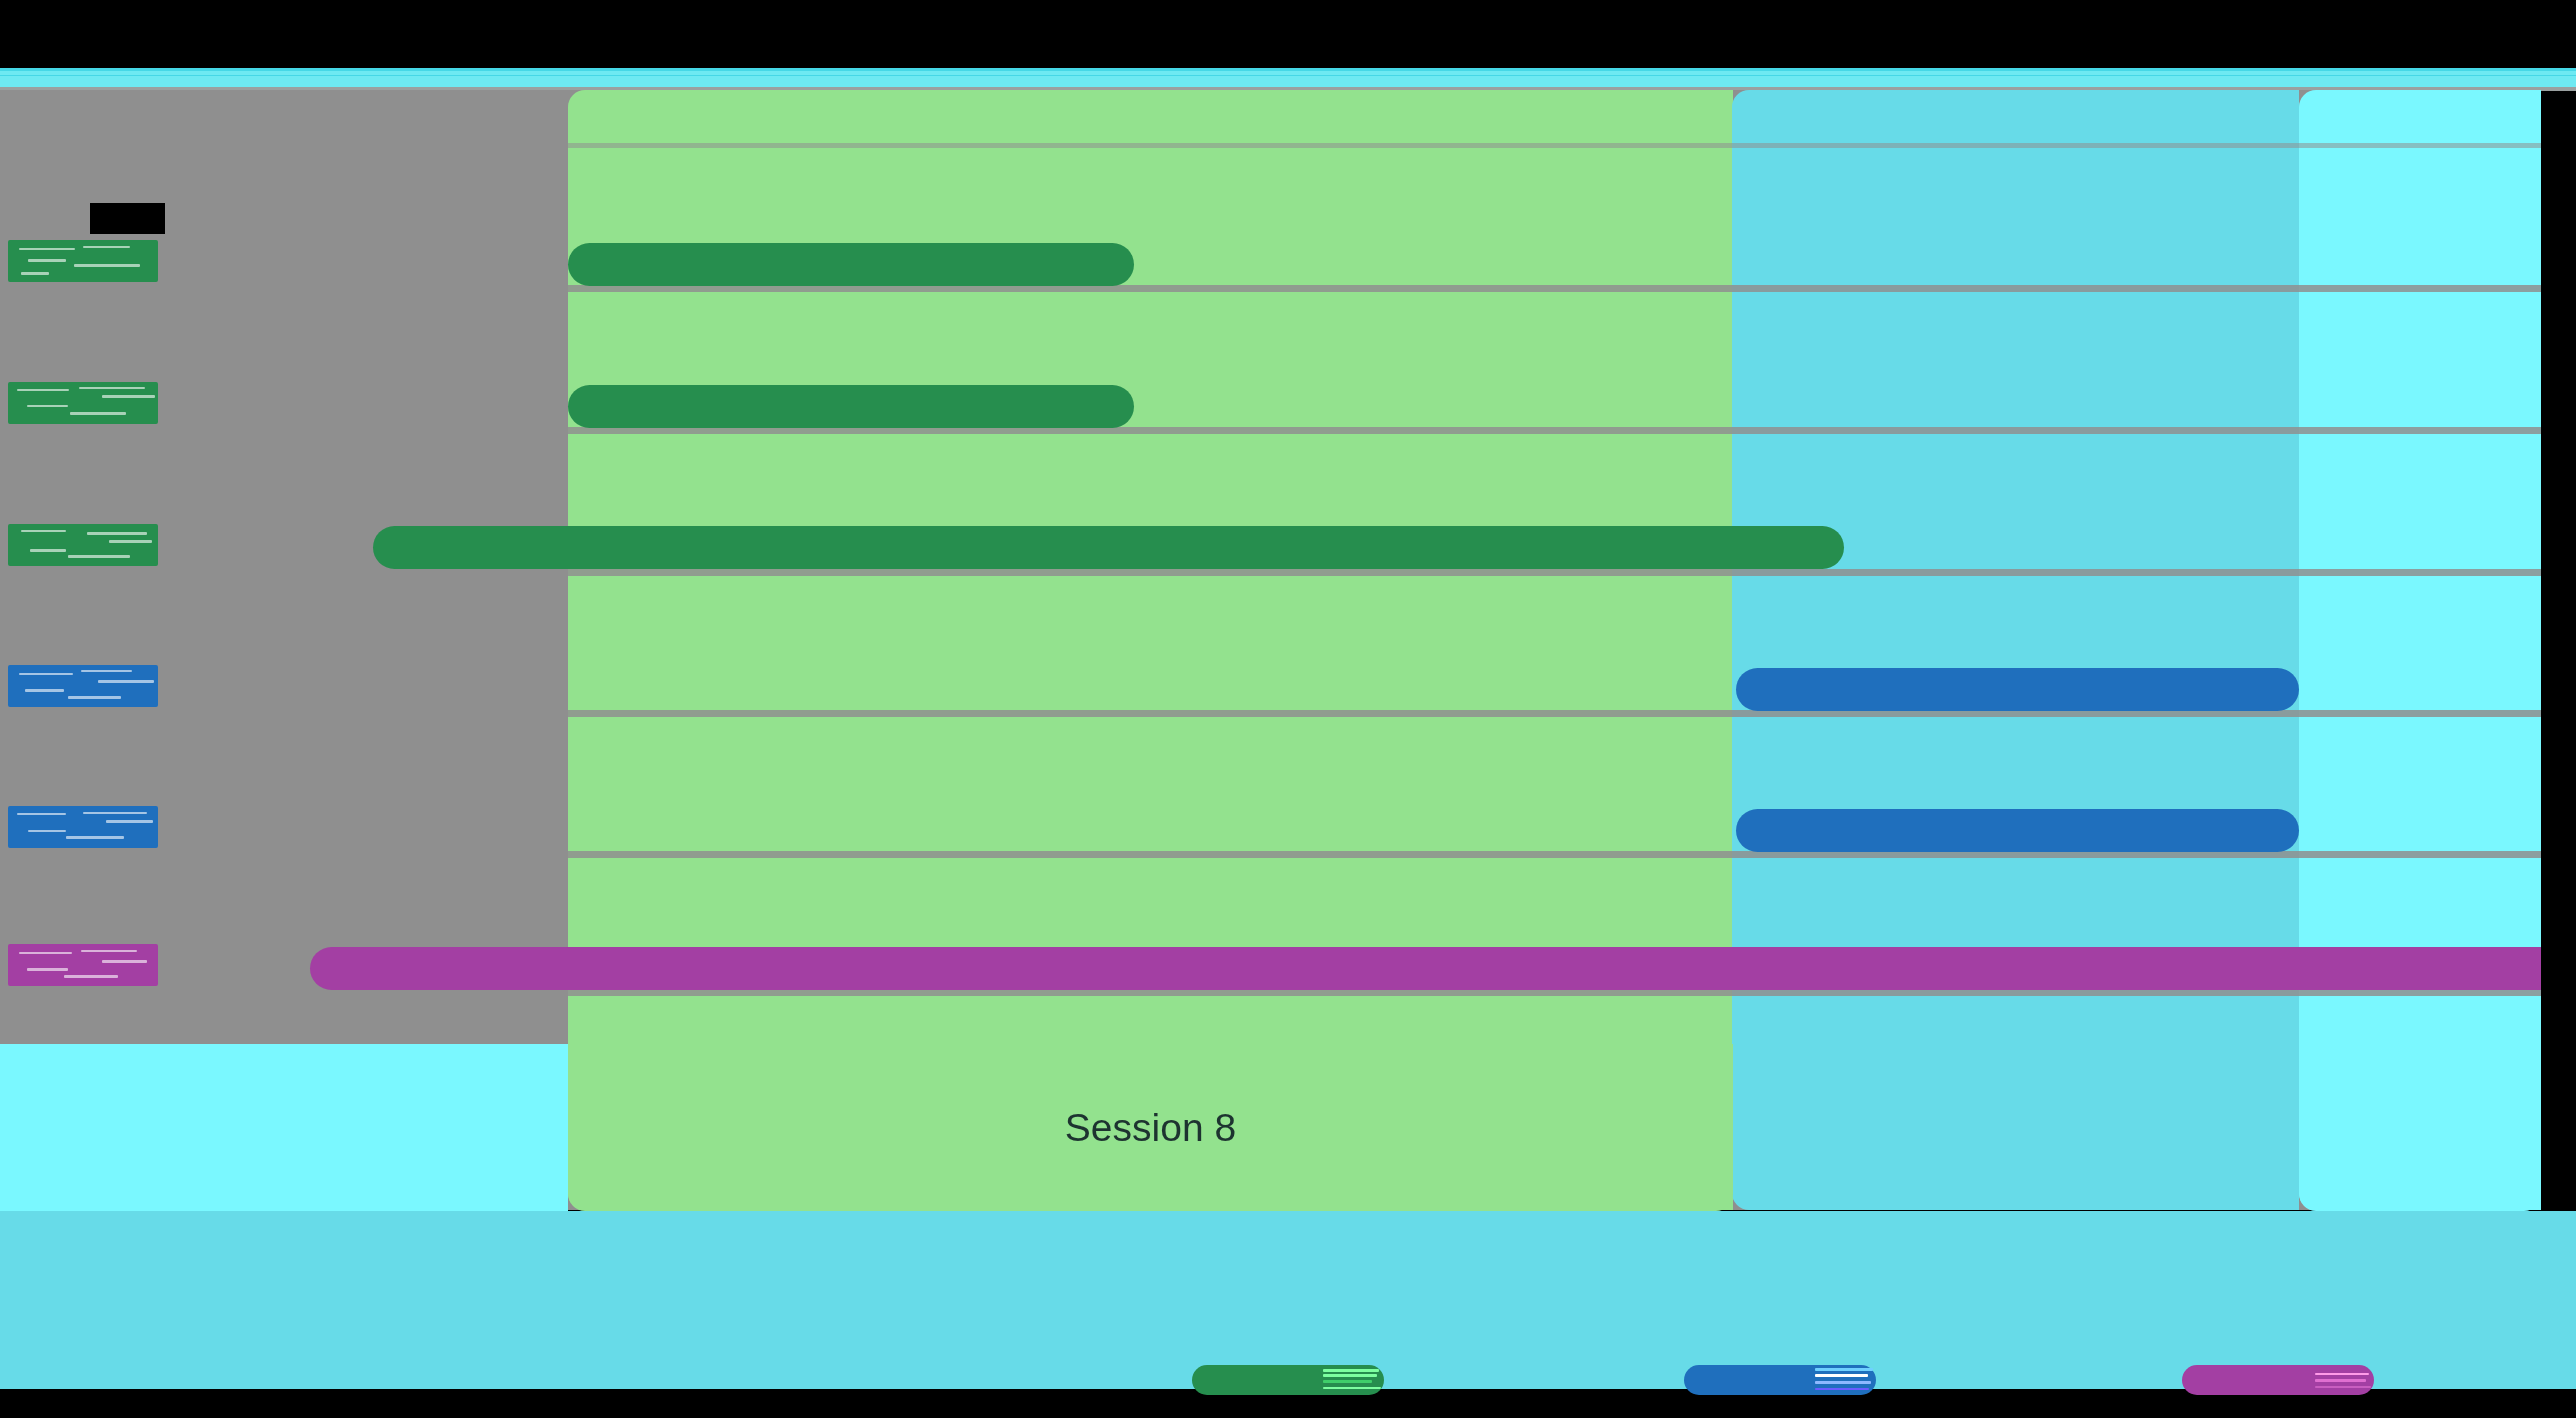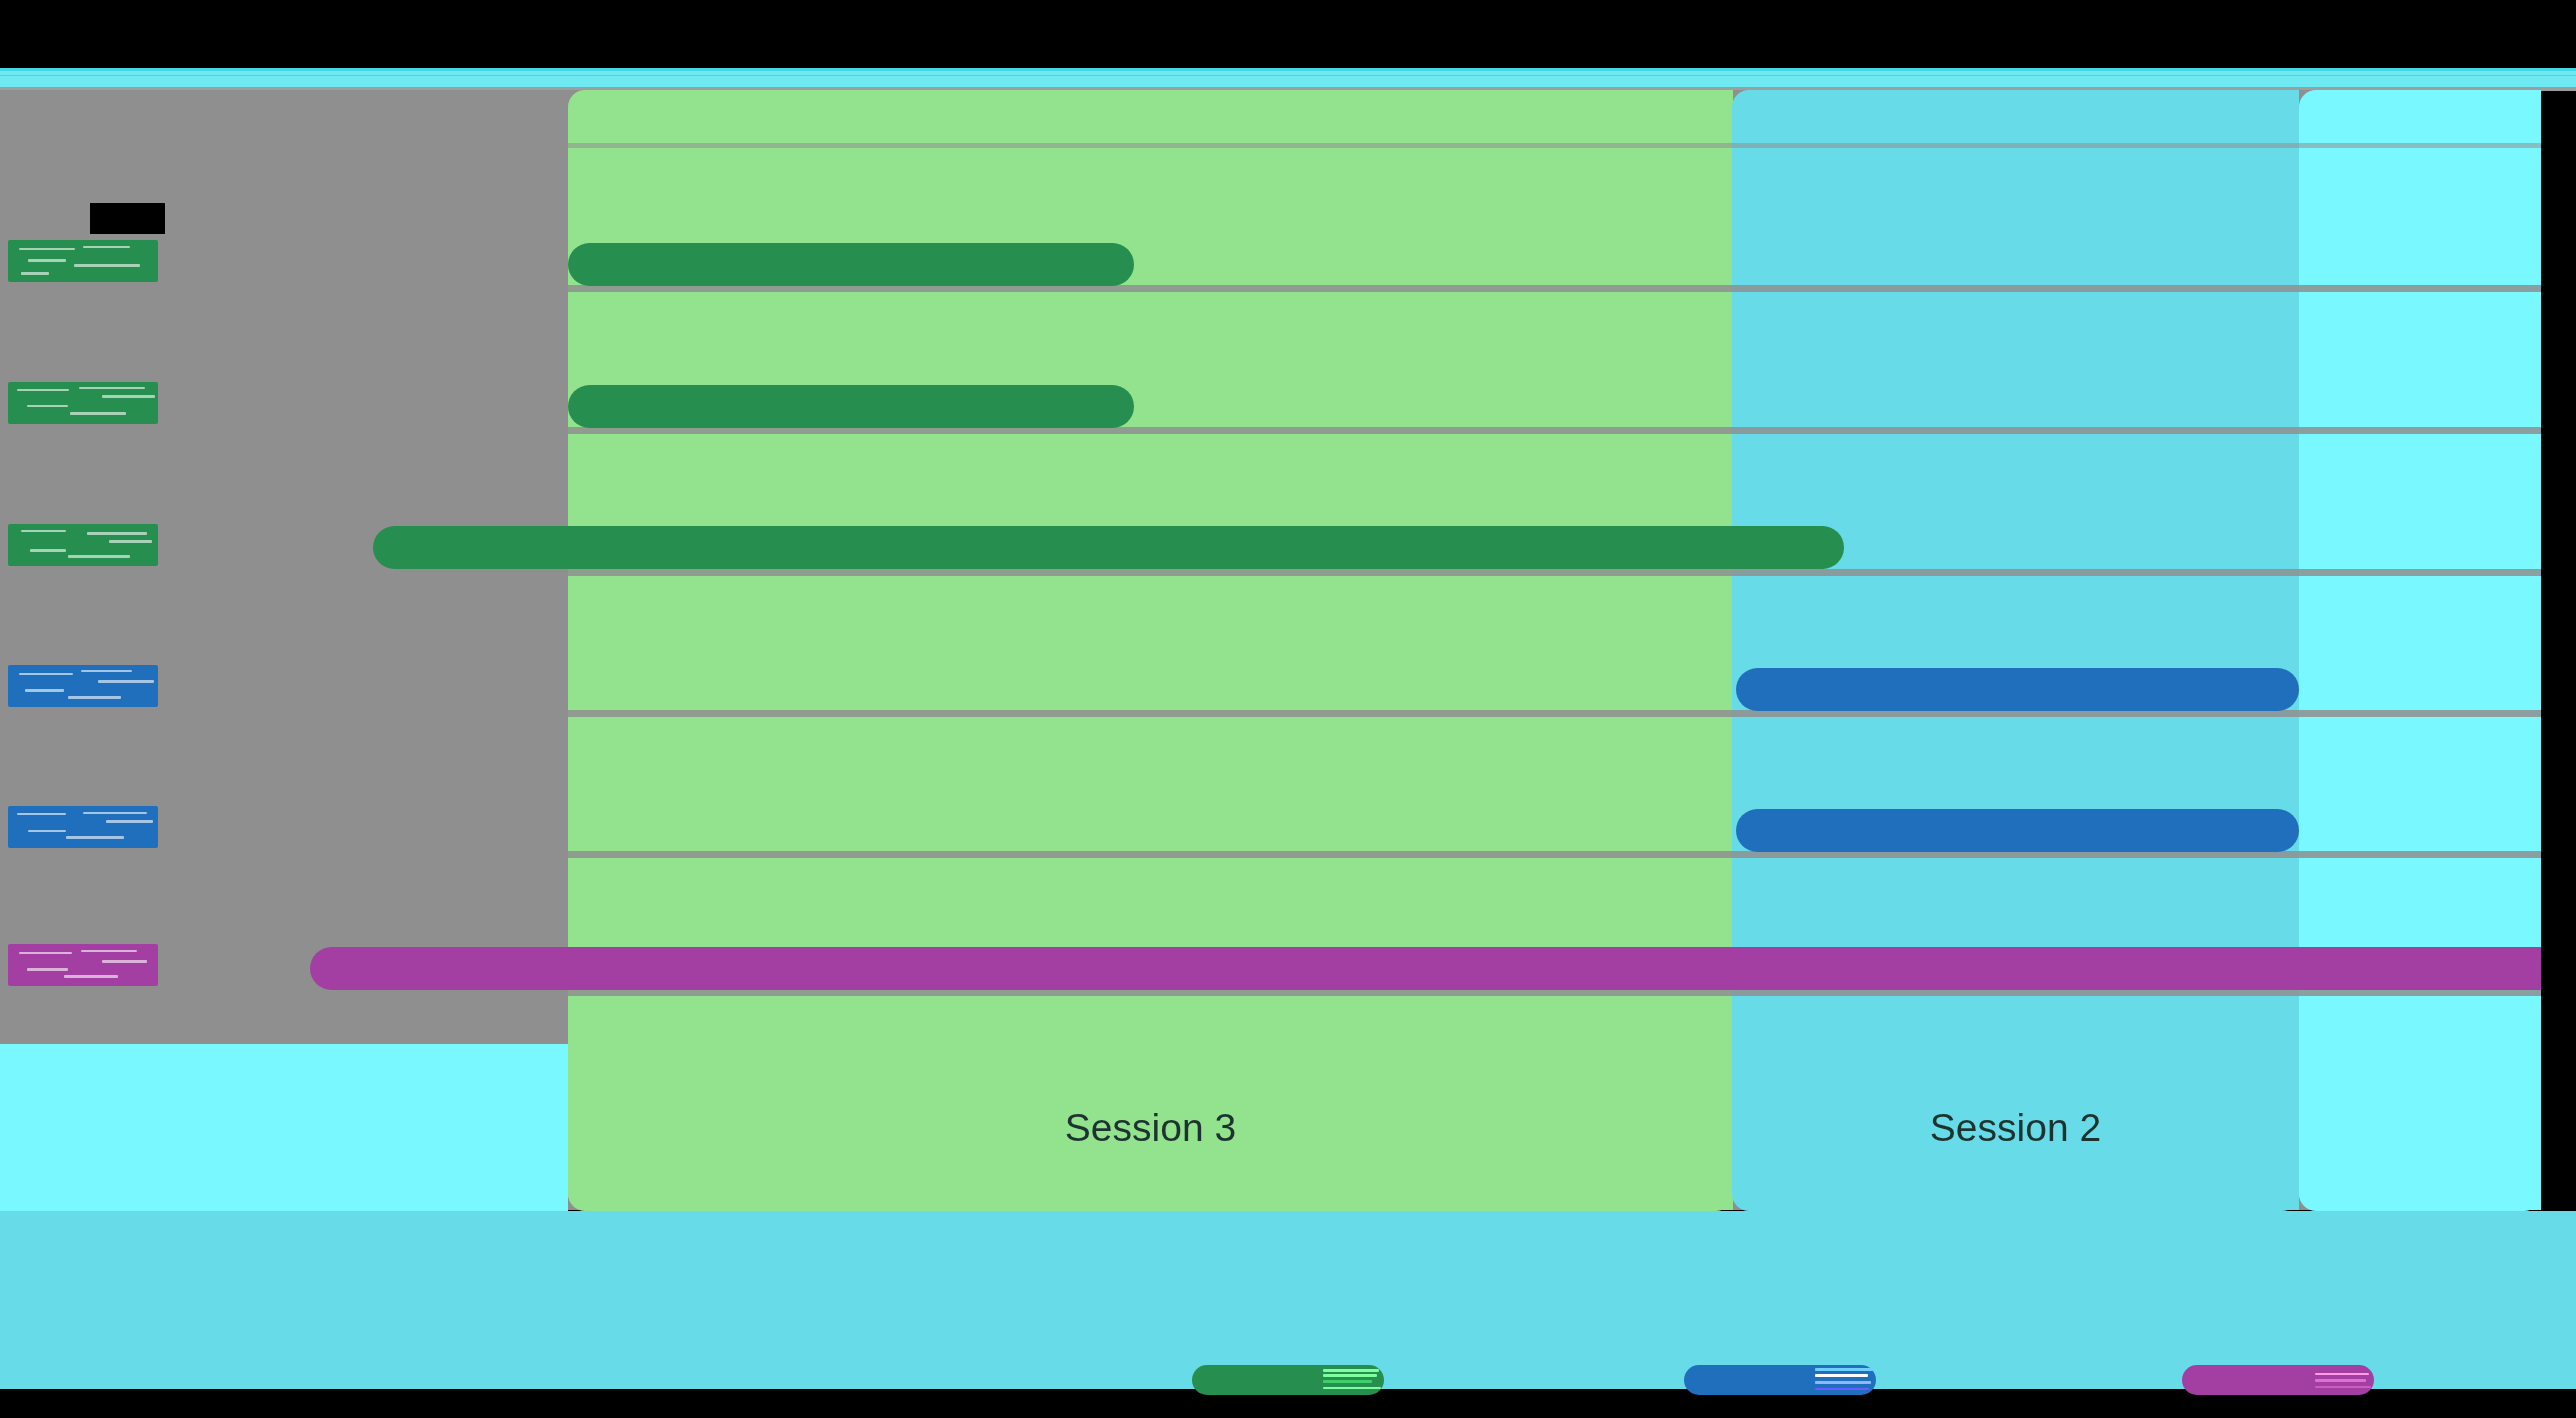--- a/index.html
+++ b/index.html
@@ -156,24 +156,21 @@
       <span style="left:11.3px;top:7.5px;width:53px;"></span>
       <span style="left:73px;top:5.6px;width:56px;"></span>
       <span style="left:94px;top:16px;width:45px;"></span>
       <span style="left:19px;top:24.4px;width:41px;"></span>
       <span style="left:56px;top:31px;width:54px;"></span>
     </div>
   </div>
 
   <div class="footer-left"></div>
   <div class="session-footer sf-1">
-    <span>Session 3</span>
-  </div>
-  <div class="session-footer sf-2">
-    <span>Session 2</span>
+    <span>Session 8</span>
   </div>
   <div class="session-footer sf-3">
     <span></span>
   </div>
 
   <div class="bottom-cyan"></div>
   <div class="bottom-black"></div>
 
   <div class="legend">
 

